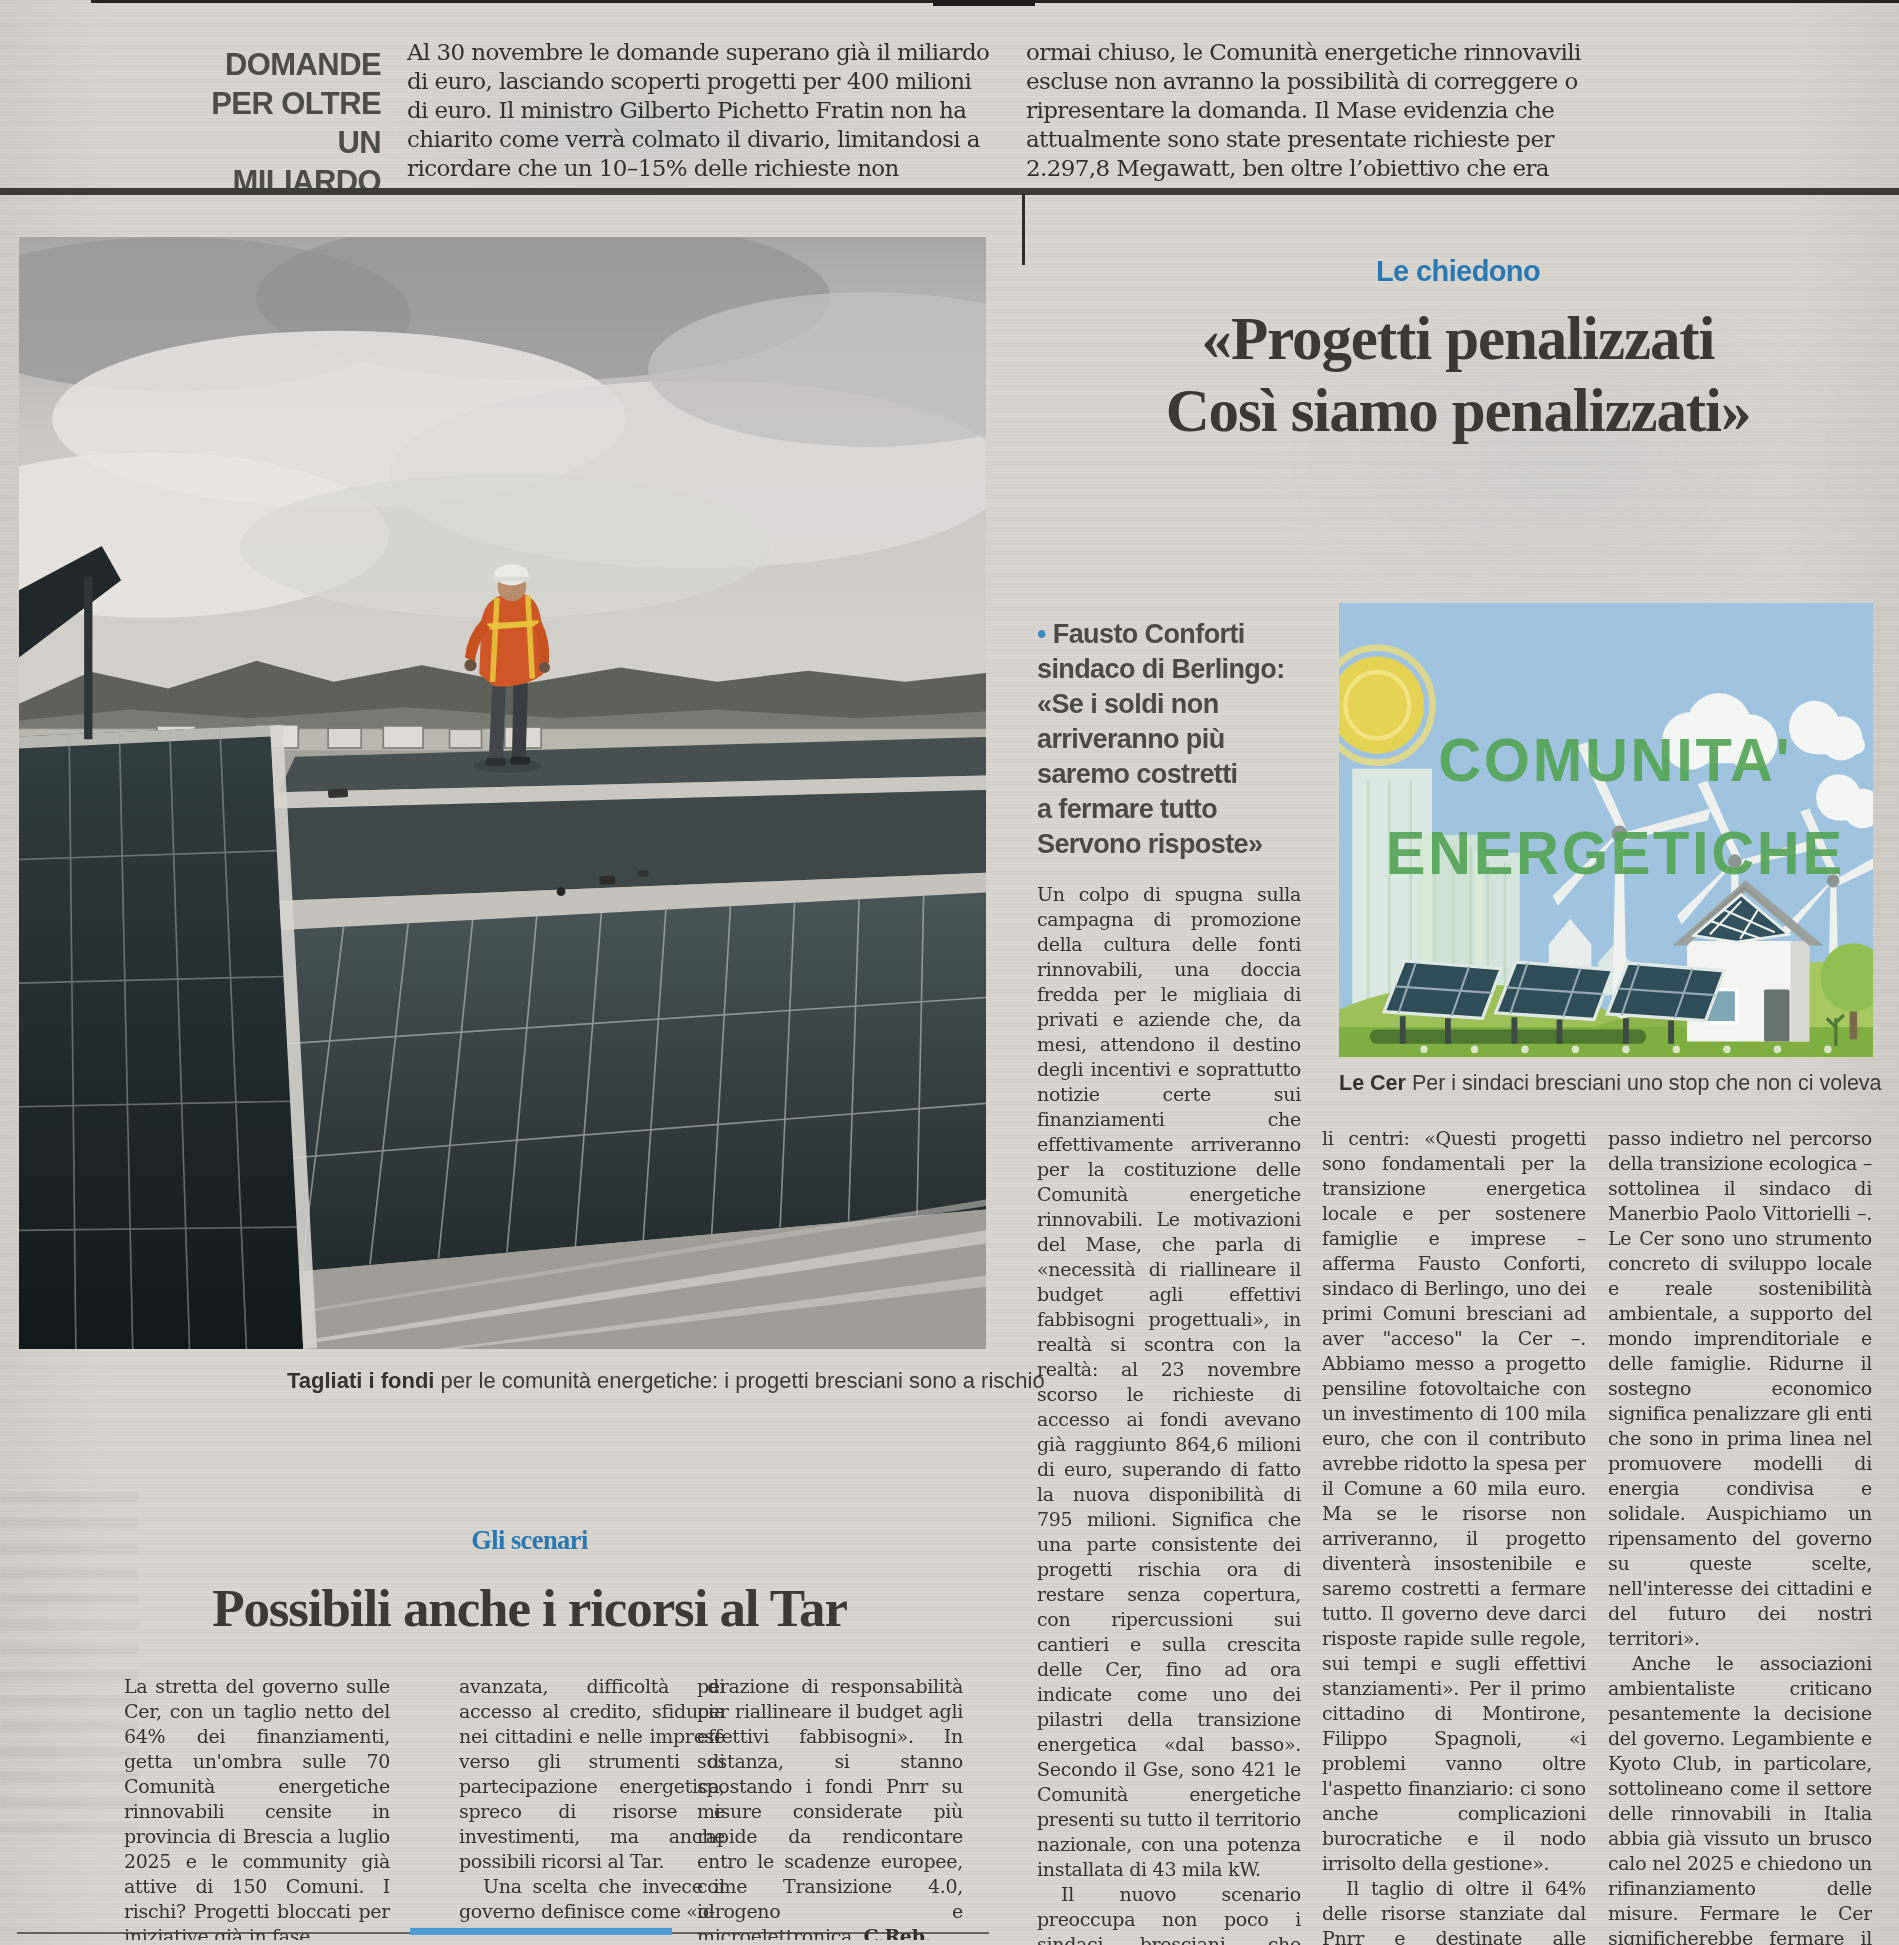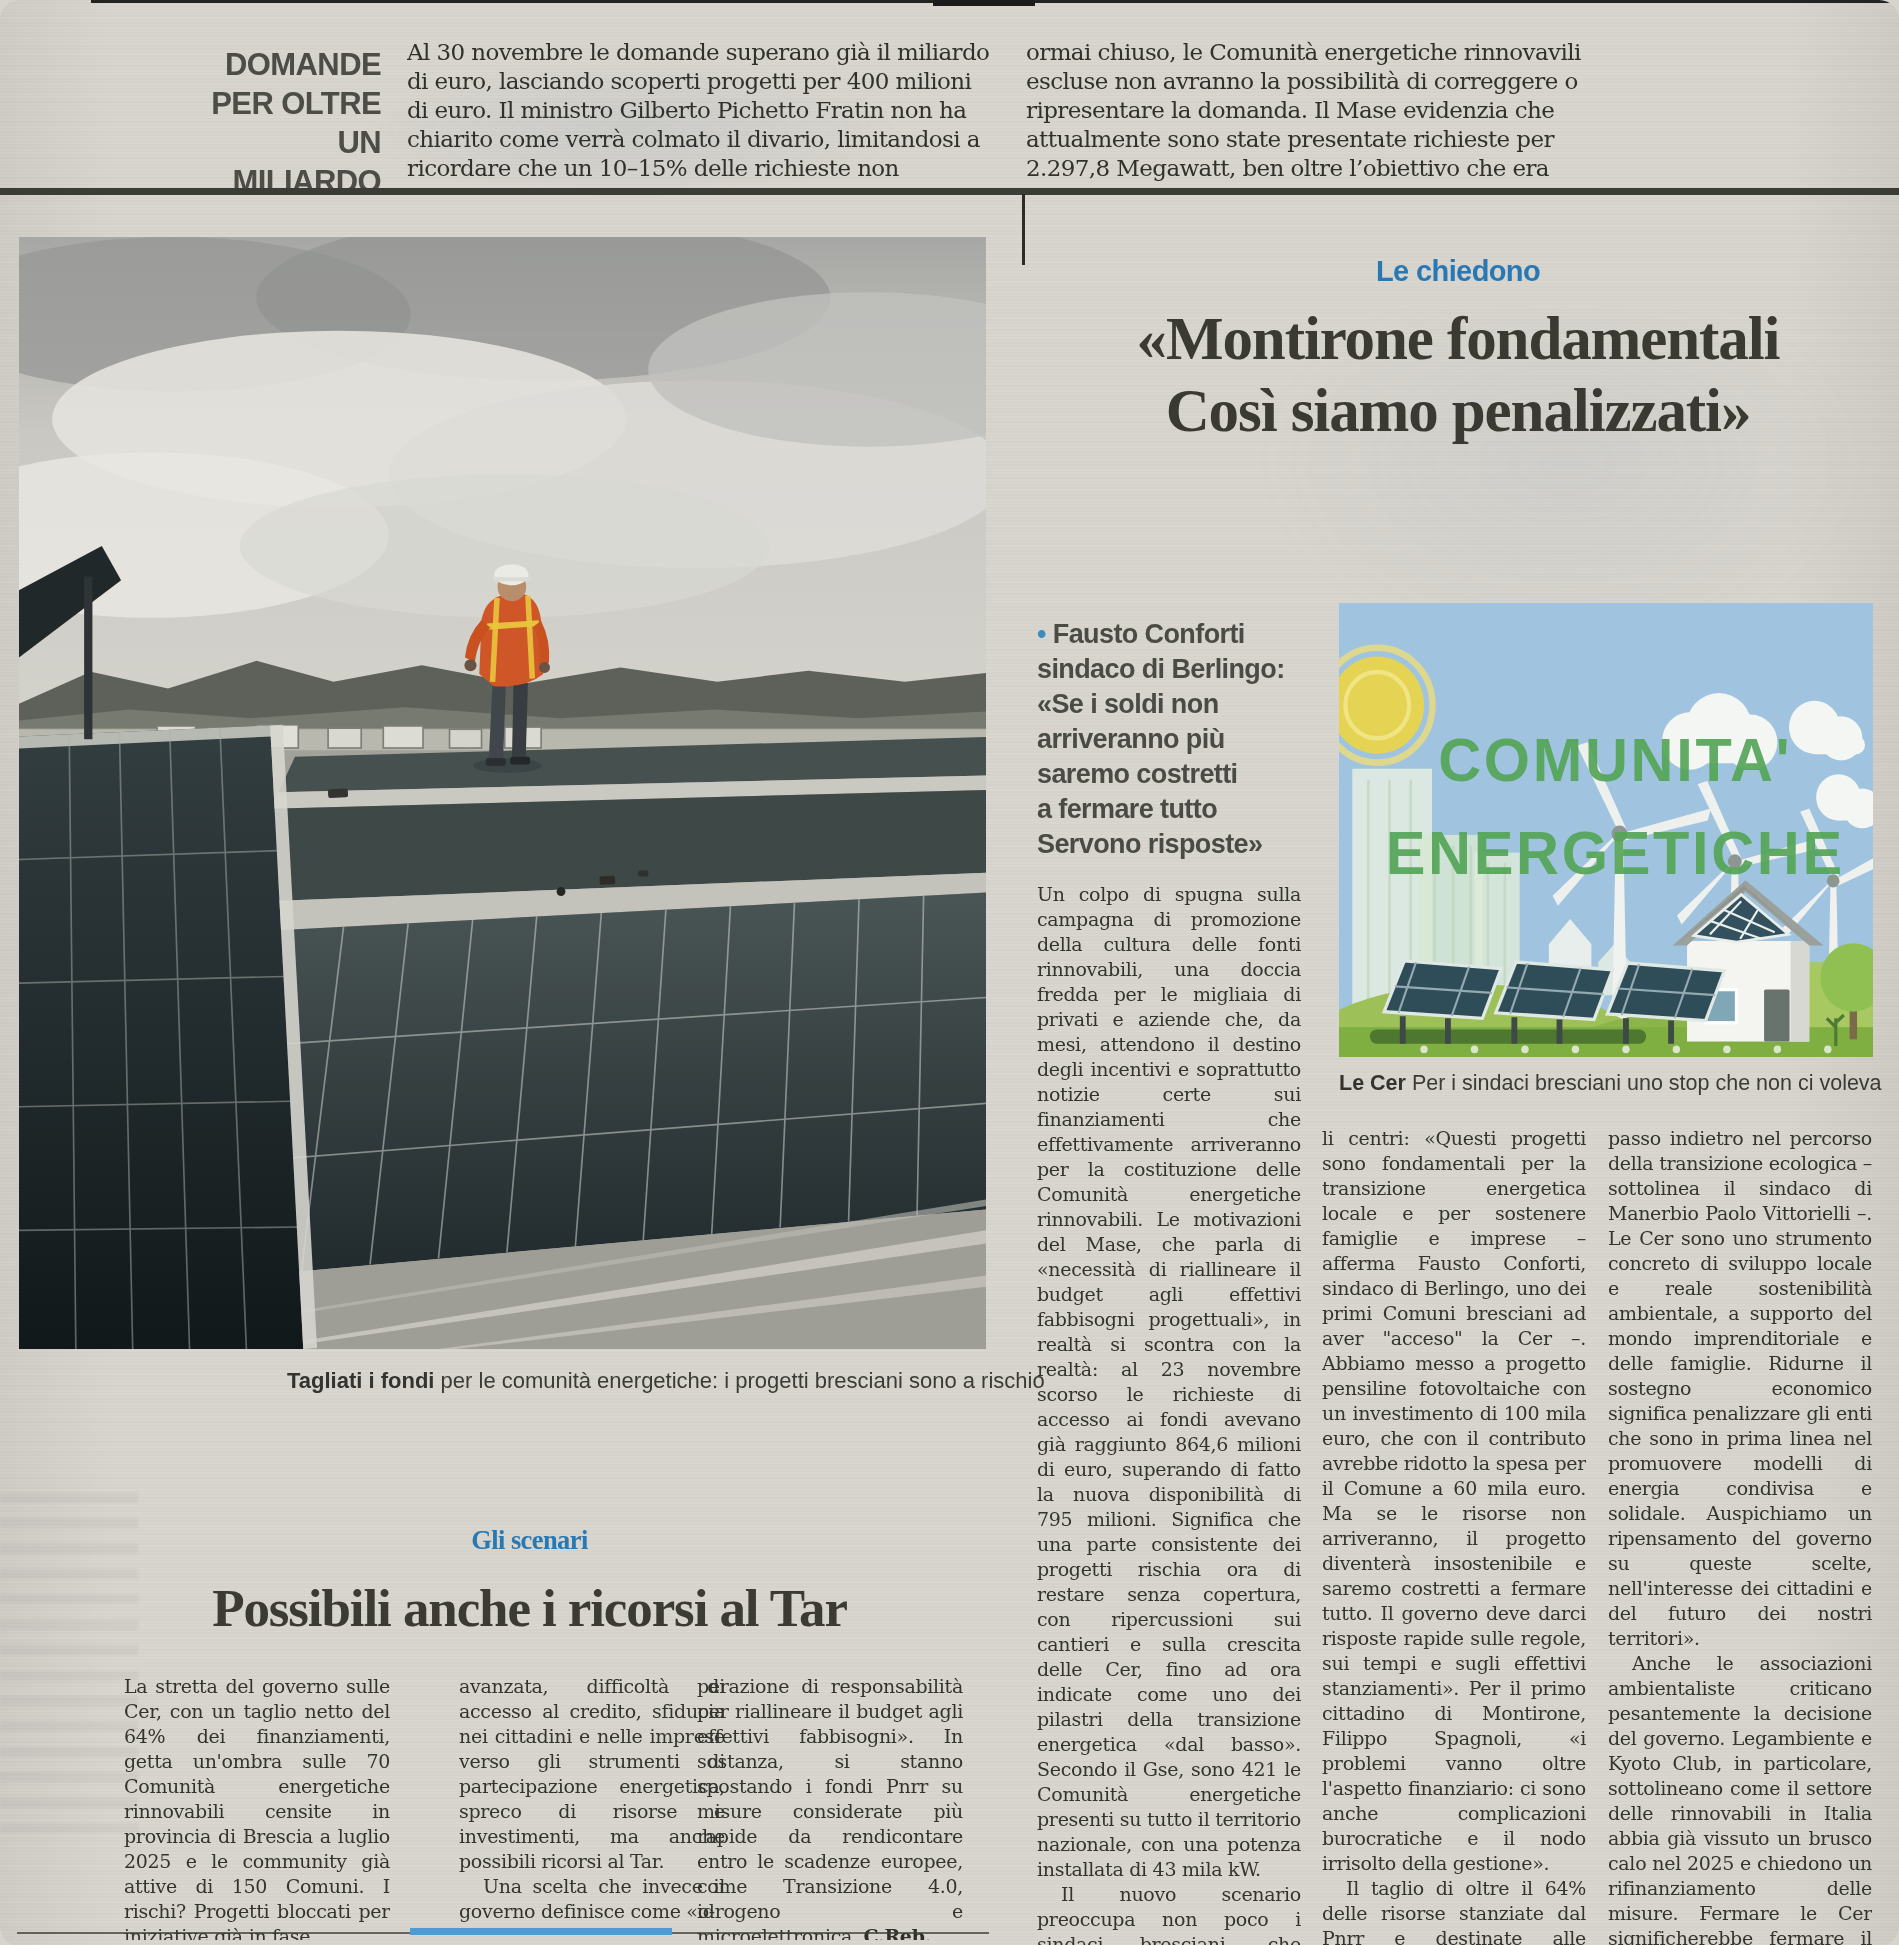--- a/index.html
+++ b/index.html
@@ -6,21 +6,20 @@
   body{
     width:1899px;height:1946px;overflow:hidden;
     background:#d7d4cd;
     font-family:"Liberation Sans",sans-serif;
     position:relative;
   }
   #page{position:absolute;inset:0;overflow:hidden;
     background:
       repeating-linear-gradient(0deg, rgba(255,255,255,.018) 0 1.7px, rgba(0,0,0,.015) 1.7px 3.3px),
       linear-gradient(90deg,#cfccc5 0,#d8d5ce 6%,#d8d5ce 94%,#cecbc4 100%);
-    border-radius: 20px;
   }
   .abs{position:absolute;}
   .ghost{position:absolute;pointer-events:none;}
   #ghost1{left:359px;top:61px;width:541px;height:138px;
     background:radial-gradient(ellipse at 50% 50%, rgba(96,128,158,.10), transparent 70%);filter:blur(3.3px);}
   #ghost2{left:1259px;top:309px;width:607px;height:342px;
     background:radial-gradient(ellipse at 50% 45%, rgba(110,140,170,.08), transparent 72%);filter:blur(4.4px);}
   #ghost3{left:0px;top:1480px;width:138px;height:353px;
     background:repeating-linear-gradient(0deg, rgba(80,82,94,.055) 0 10px, transparent 10px 25.4px);filter:blur(1.1px);}
   #ghost4{left:144px;top:453px;width:66px;height:773px;
@@ -247,21 +246,21 @@
   <div class="abs body-col" id="left-col-2">
     <p>avanzata, difficoltà di accesso al credito, sfiducia nei cittadini e nelle imprese verso gli strumenti di partecipazione energetica, spreco di risorse e investimenti, ma anche possibili ricorsi al Tar.</p>
     <p class="ind">Una scelta che invece il governo definisce come «o-</p>
   </div>
   <div class="abs body-col" id="left-col-3">
     <p><span>perazione di responsabilità per riallineare il budget agli effettivi fabbisogni». In sostanza, si stanno spostando i fondi Pnrr su misure considerate più rapide da rendicontare entro le scadenze europee, come Transizione 4.0, idrogeno e microelettronica. </span><span class="sig">C.Reb.</span></p>
   </div>
 
   <div class="abs section-label" id="right-section-label">Le chiedono</div>
   <div class="abs" id="right-headline">
-    <div>«Montirone fondamentali</div>
+    <div>«Progetti penalizzati</div>
     <div>Così siamo penalizzati»</div>
   </div>
 
   <div class="abs" id="quote-block">
     <span id="quote-bullet">• </span><span id="quote-text">Fausto Conforti
 sindaco di Berlingo:
 «Se i soldi non
 arriveranno più
 saremo costretti
 a fermare tutto

